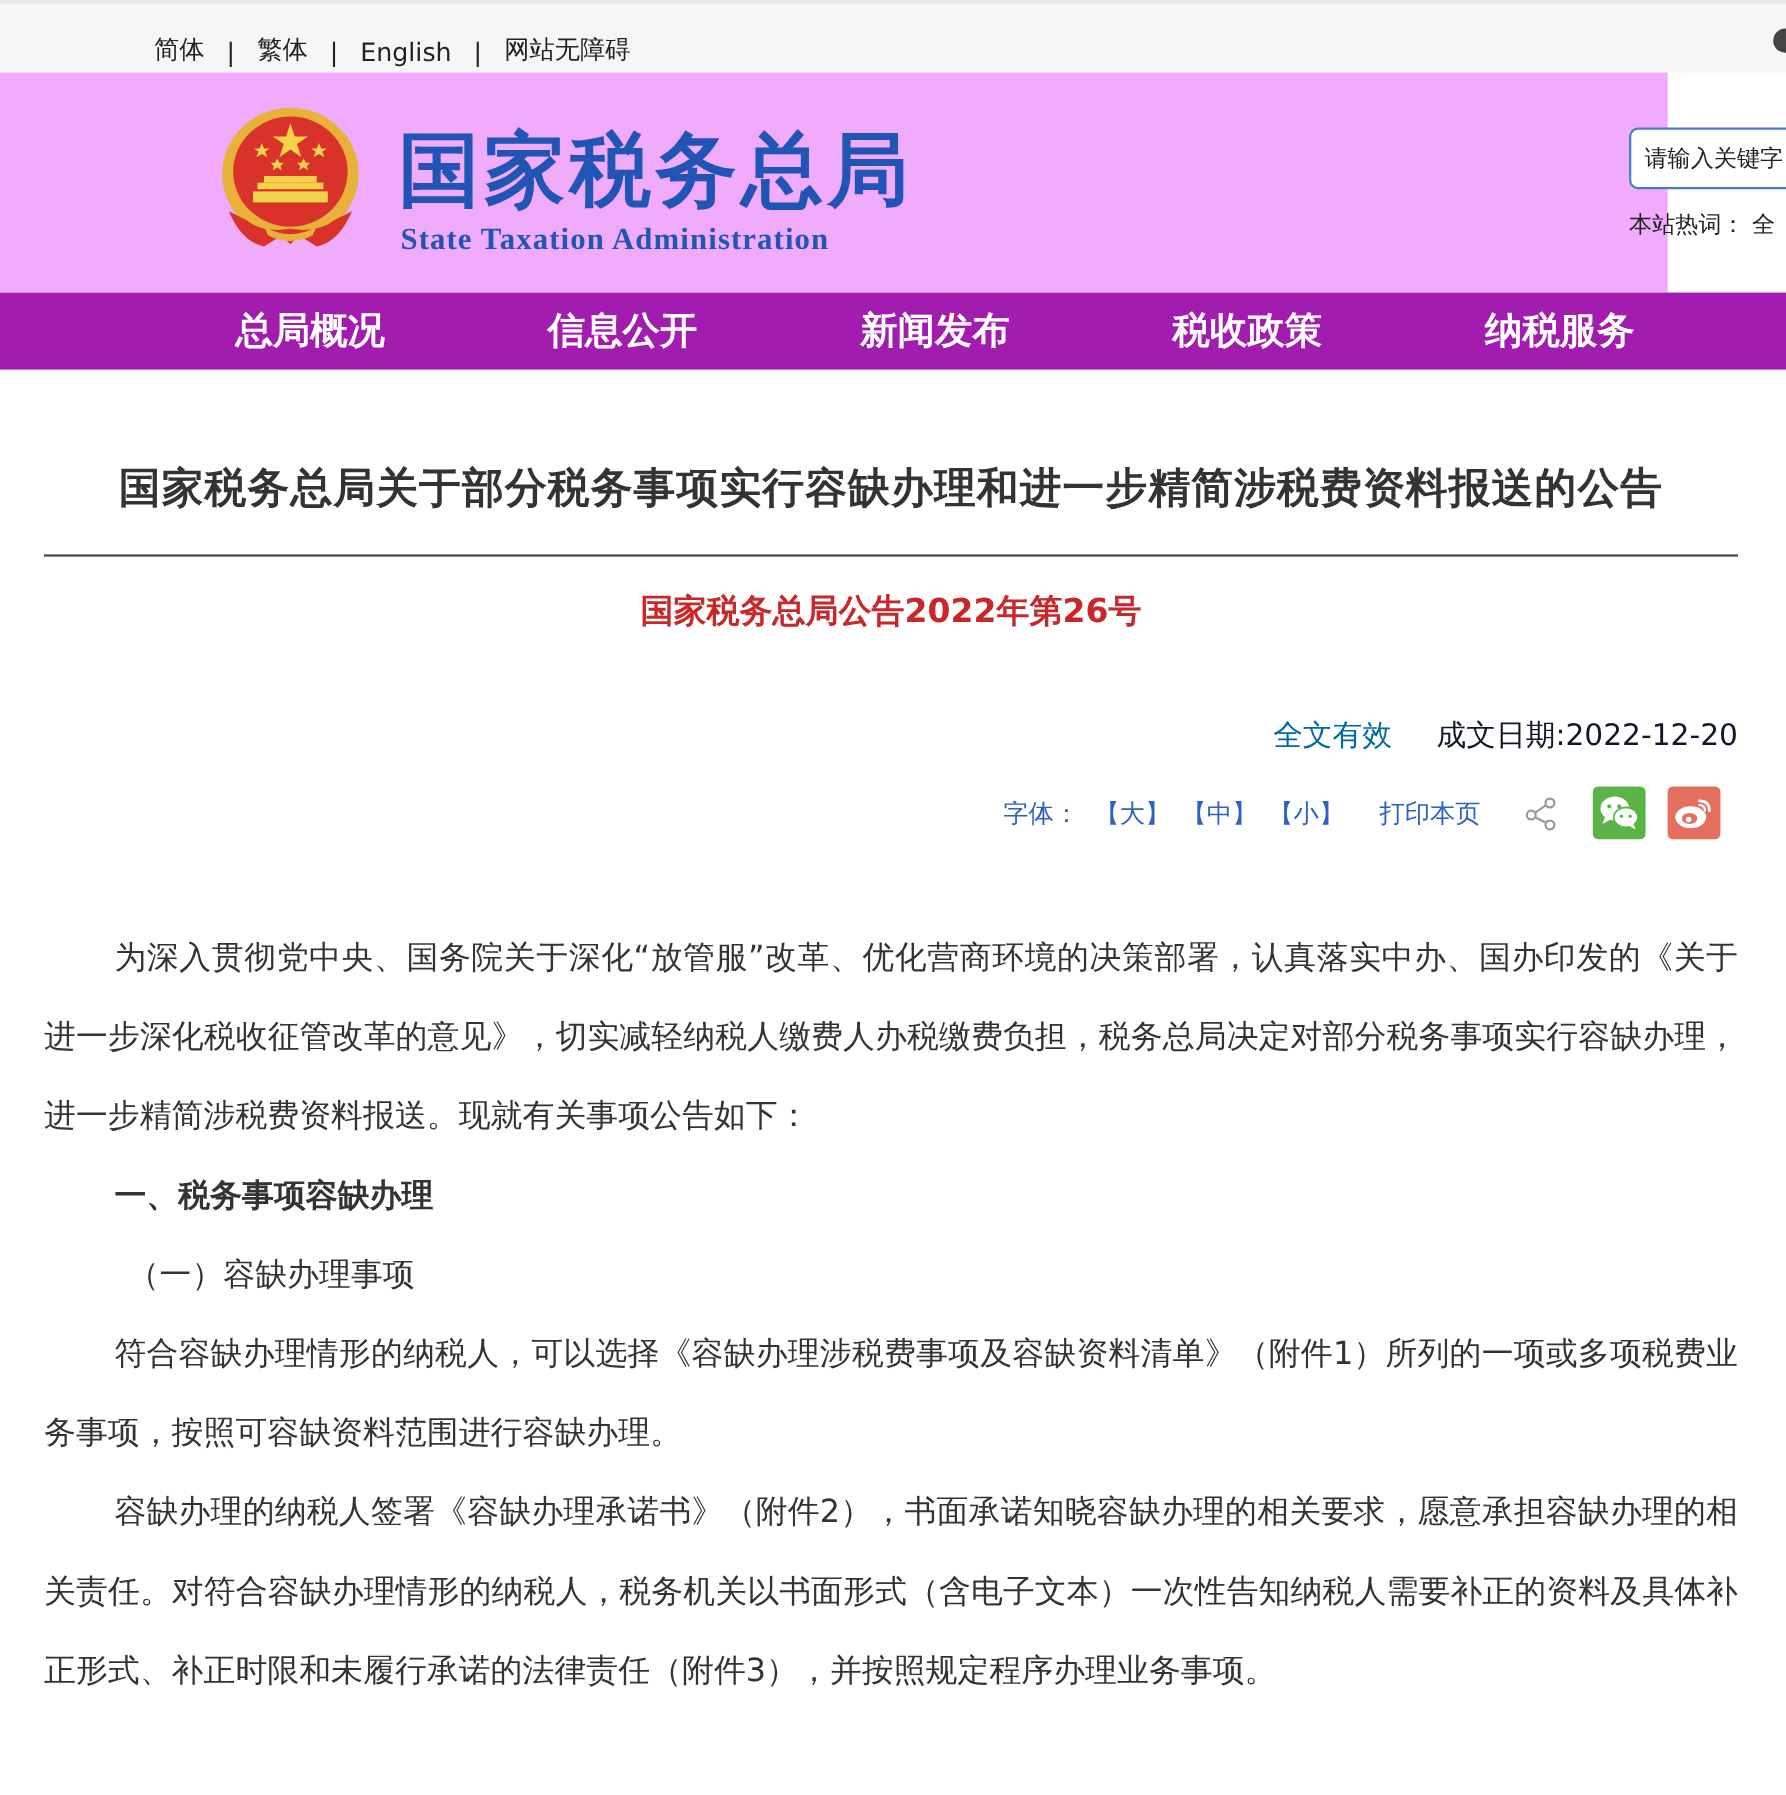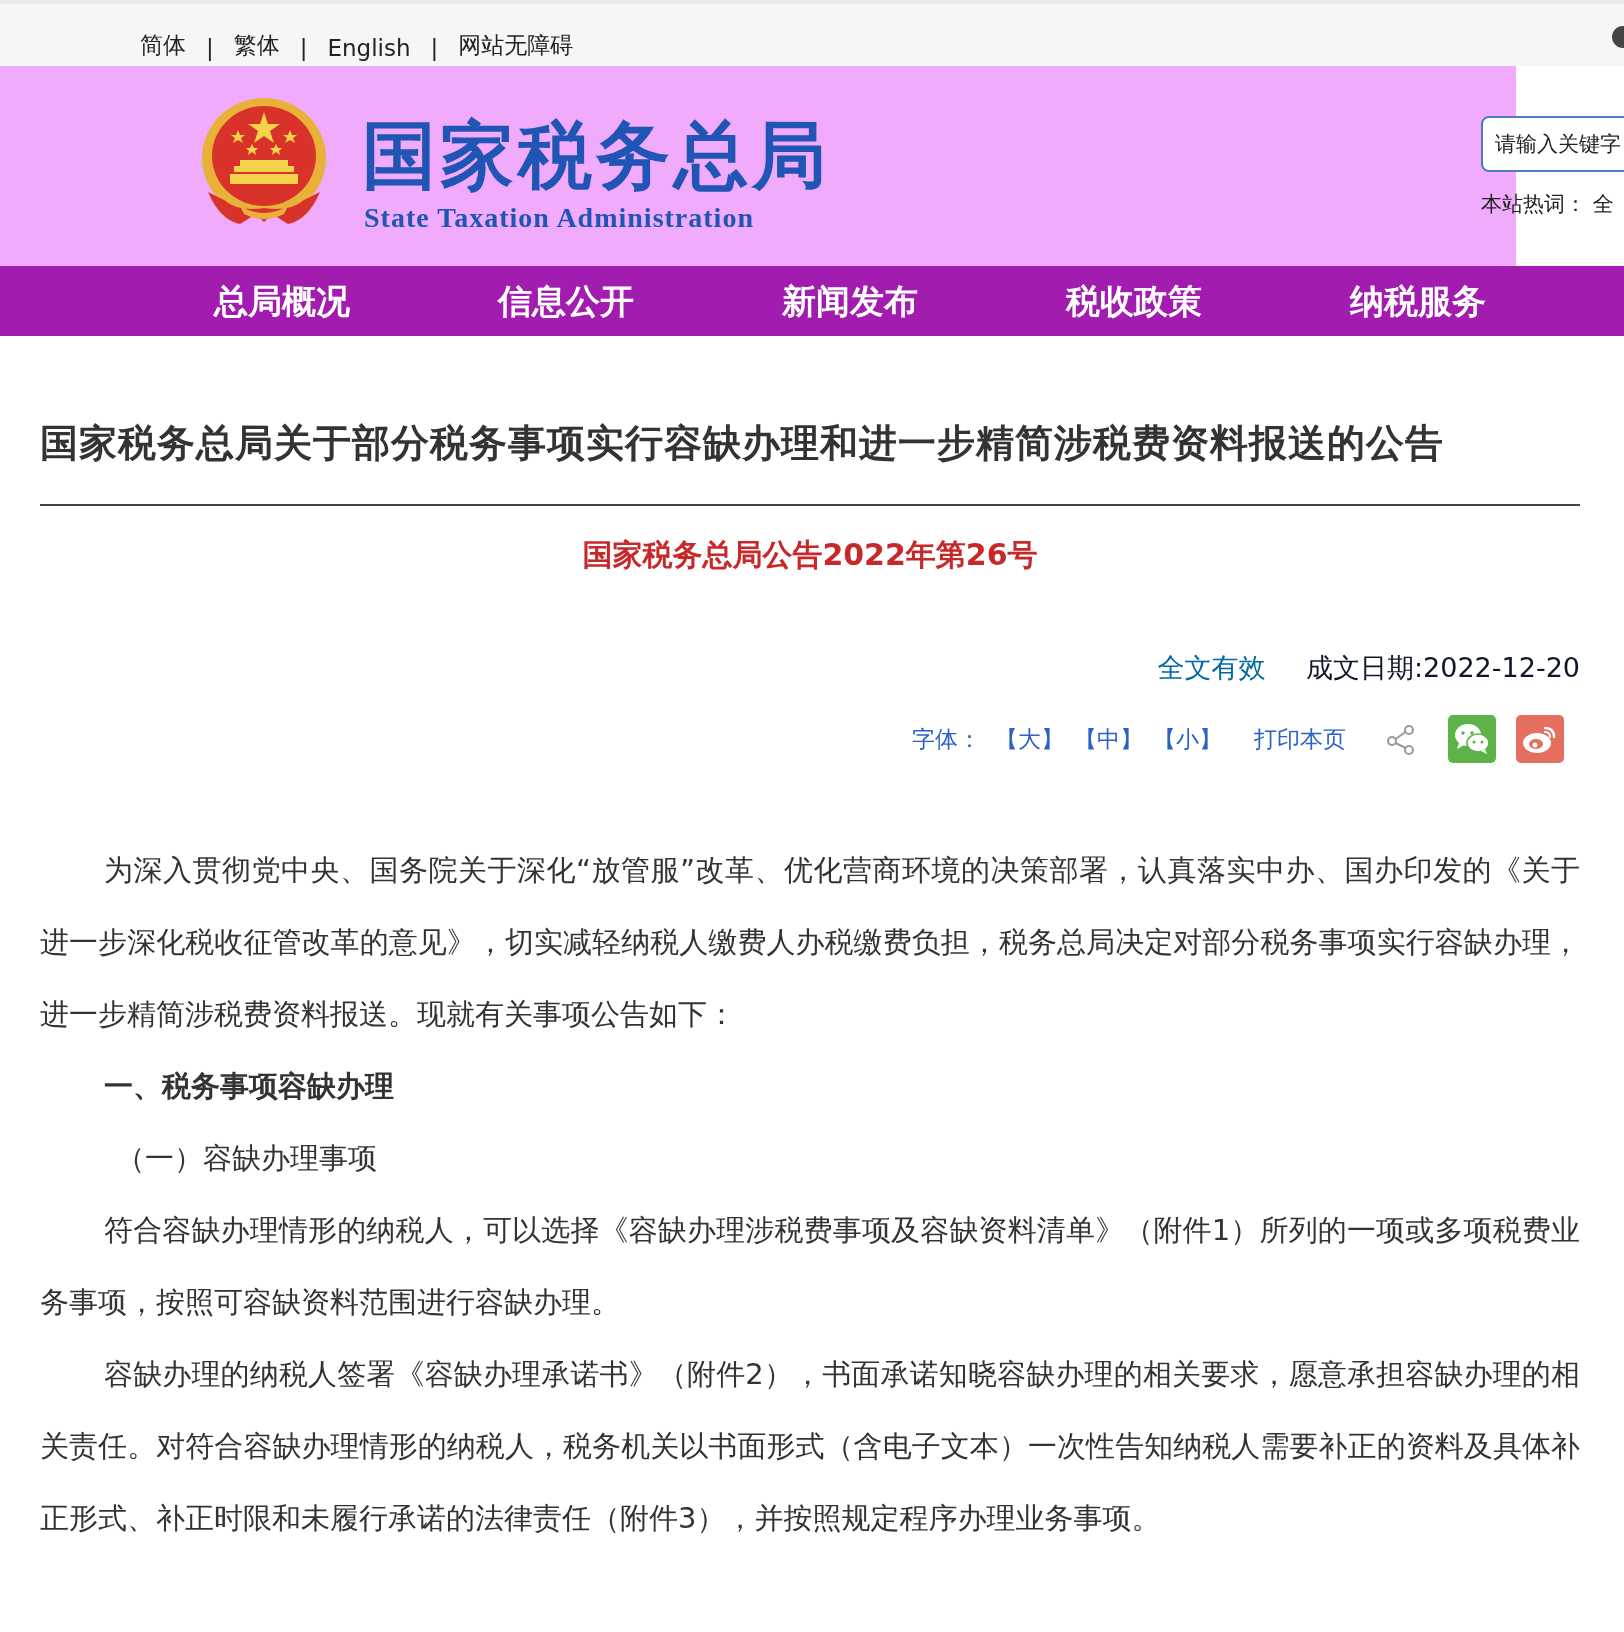--- a/index.html
+++ b/index.html
@@ -19,21 +19,21 @@
     .brand-cn { position: absolute; left: 362px; top: 52px; font-size: 74px; font-weight: bold; color: #2155b5; letter-spacing: 4px; font-family: "DejaVu Sans", sans-serif; line-height: 1; }
     .brand-en { position: absolute; left: 364px; top: 136px; font-size: 28px; font-weight: bold; color: #2155b5; font-family: "Liberation Serif", "DejaVu Serif", serif; letter-spacing: 1px; }
     .search-box { position: absolute; left: 1481px; top: 50px; width: 170px; height: 56px; border: 2px solid #4a7cc4; border-radius: 8px; background: #fff; padding-left: 12px; line-height: 52px; font-size: 21px; color: #222; white-space: nowrap; overflow: hidden; }
     .hot-words { position: absolute; left: 1481px; top: 124px; font-size: 21px; color: #222; white-space: nowrap; }
 
     
     .nav { position: absolute; left: 0; top: 266px; width: 1624px; height: 70px; background: #a21caf; }
     .nav .item { position: absolute; top: 0; height: 70px; line-height: 70px; color: #ffffff; font-size: 34px; font-weight: bold; text-align: center; cursor: pointer; }
 
     
-    .title { position: absolute; left: 40px; top: 418px; width: 1540px; font-size: 38px; font-weight: bold; color: #333; letter-spacing: 1px; }
+    .title { position: absolute; left: 40px; top: 418px; width: 1540px; text-align: center; font-size: 38px; font-weight: bold; color: #333; letter-spacing: 1px; }
     .rule { position: absolute; left: 40px; top: 504px; width: 1540px; height: 2px; background: #444; }
     .docno { position: absolute; left: 40px; top: 535px; width: 1540px; text-align: center; font-size: 30px; font-weight: bold; color: #c8282a; }
 
     .meta { position: absolute; right: 44px; top: 650px; font-size: 27px; white-space: nowrap; }
     .meta .valid { color: #0369a1; margin-right: 32px; }
     .meta .date { color: #0f172a; }
 
     .tools { position: absolute; right: 60px; top: 714px; height: 50px; display: flex; align-items: center; font-size: 23px; color: #2d62c4; white-space: nowrap; }
     .tools .lbl { margin-right: 14px; }
     .tools .size { margin-right: 10px; cursor: pointer; }

